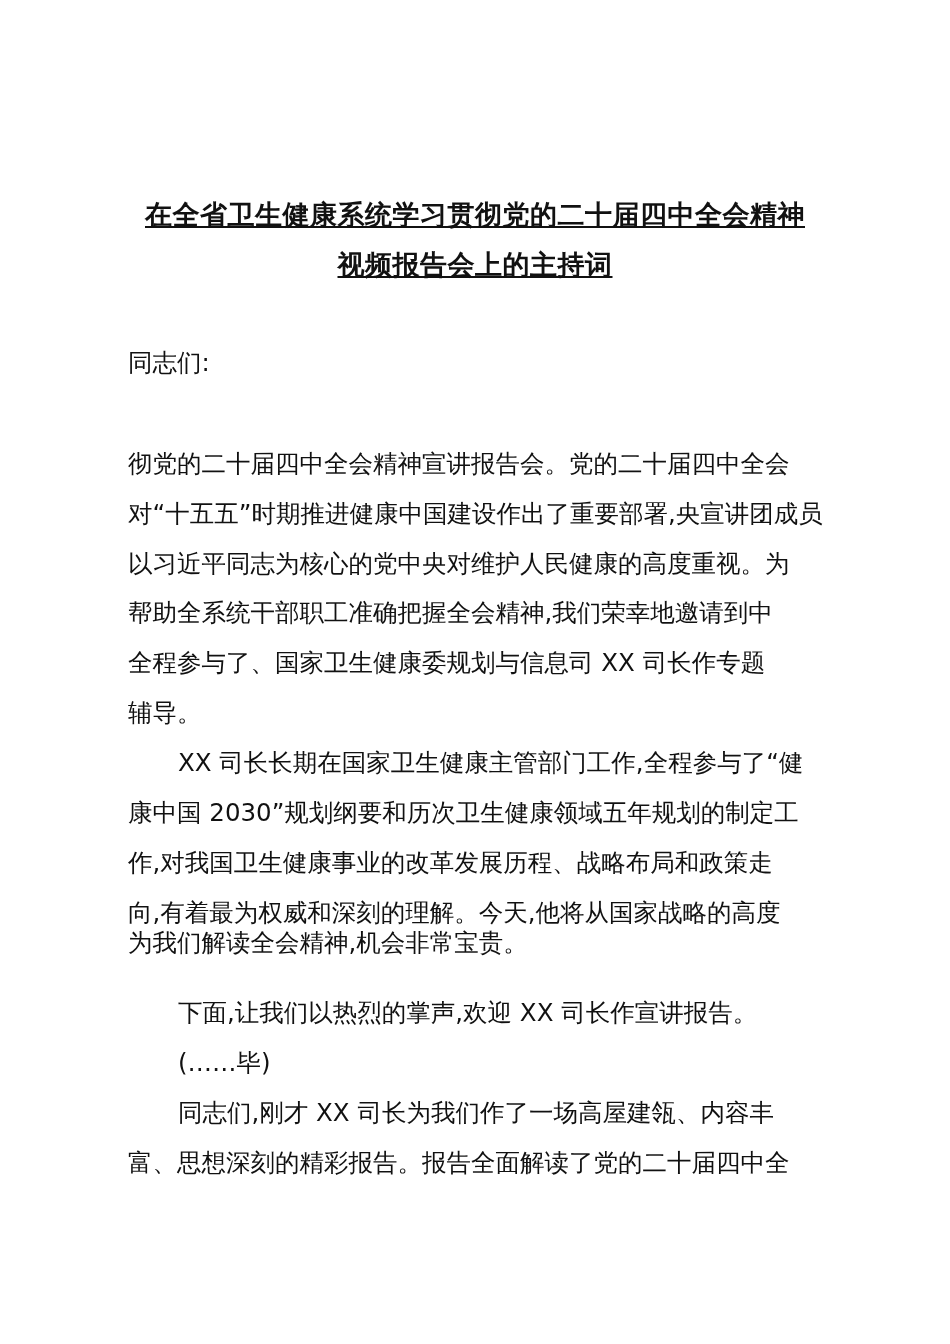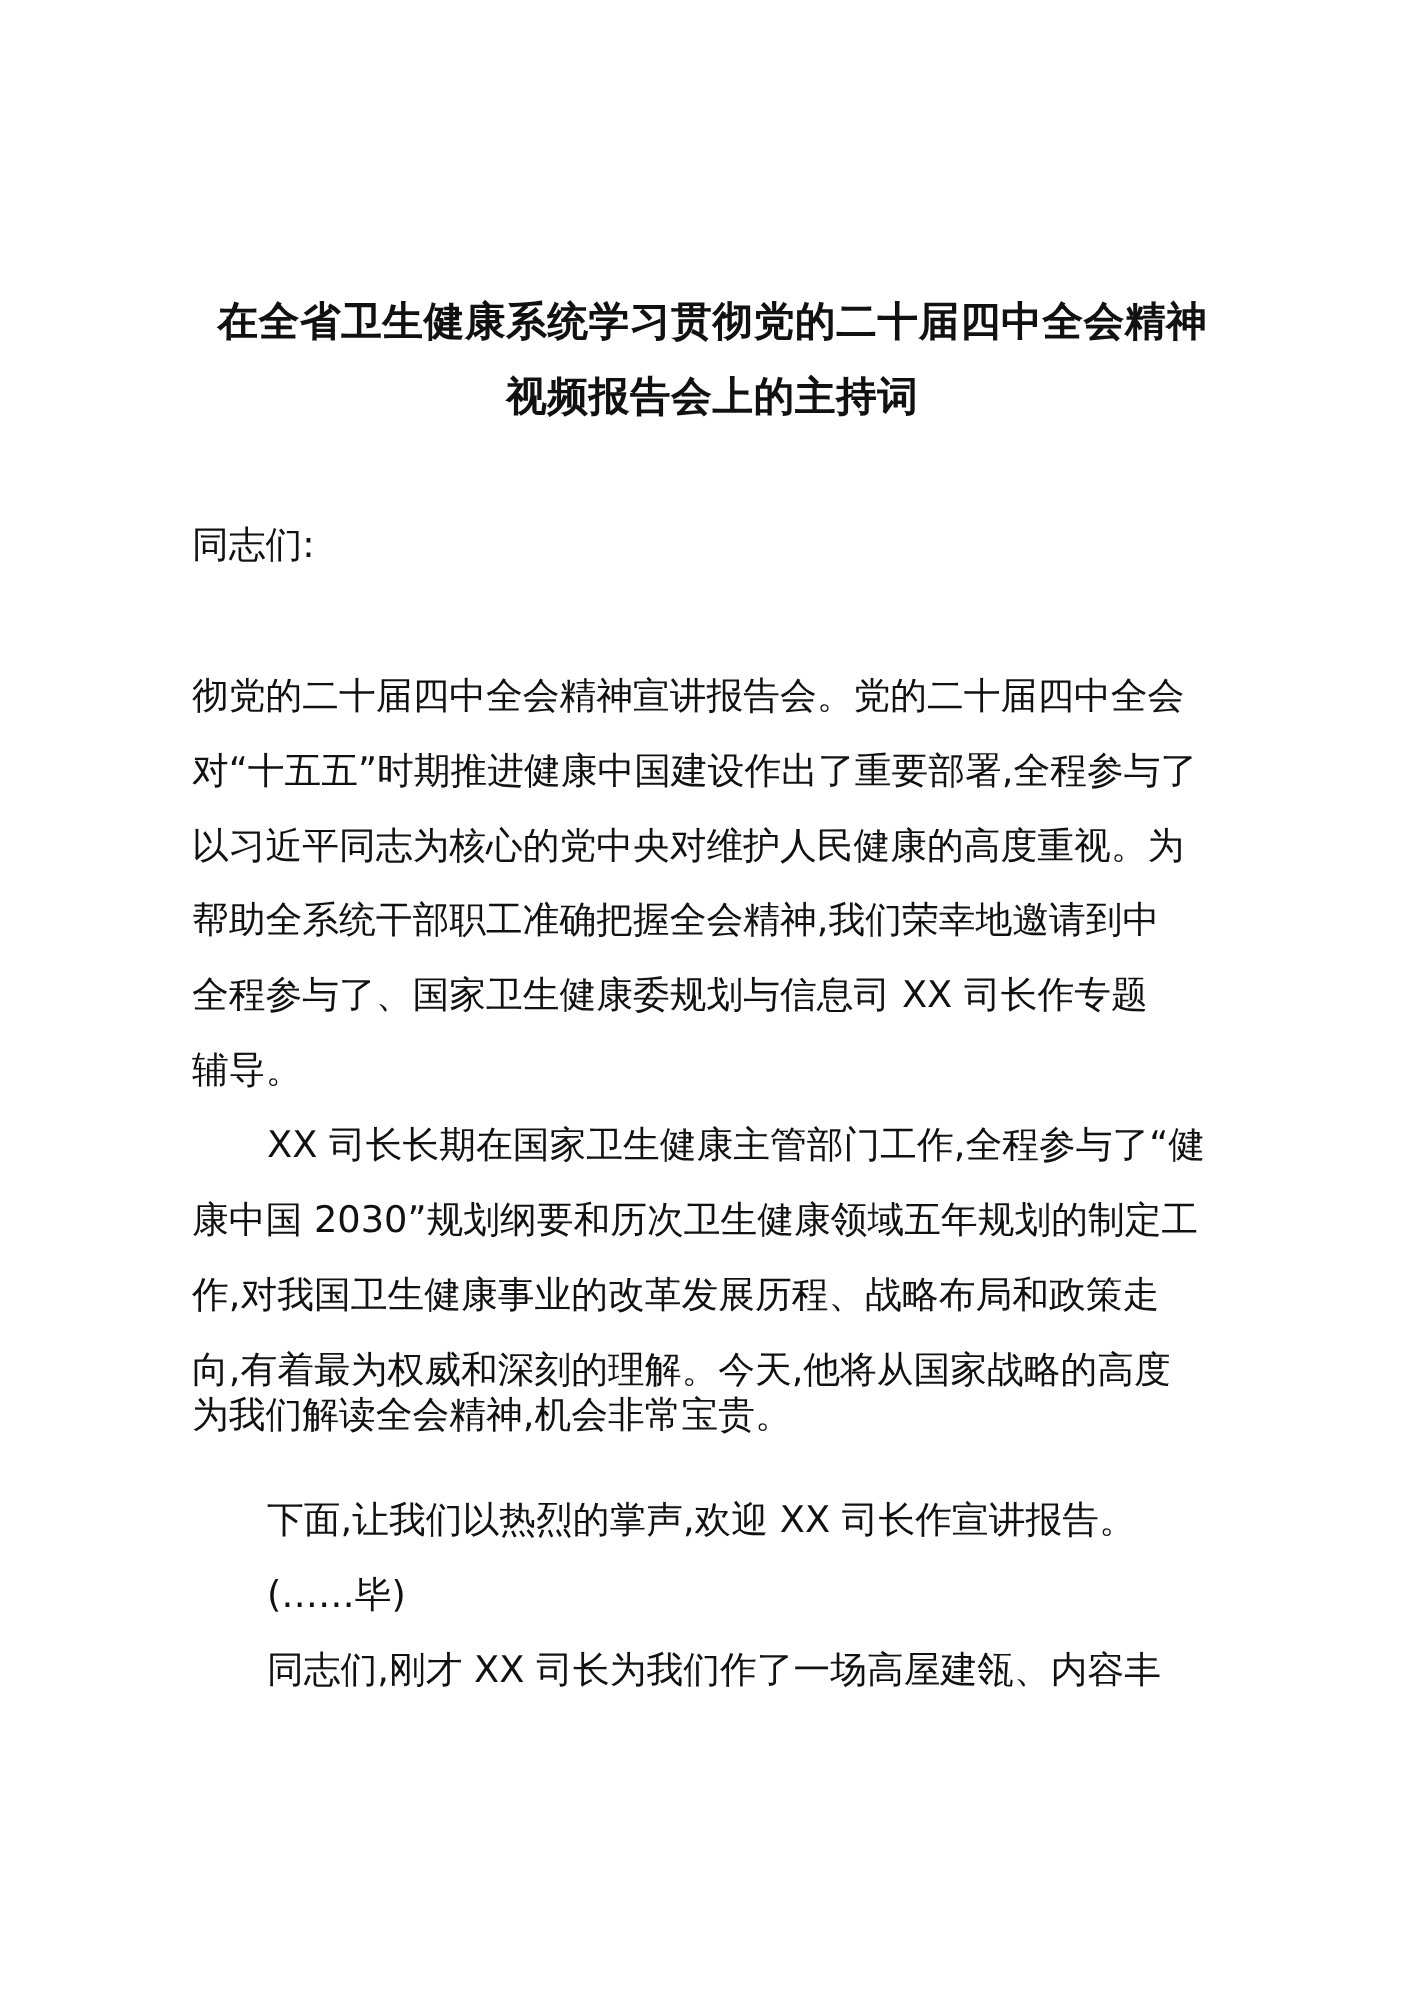--- a/index.html
+++ b/index.html
@@ -1,44 +1,45 @@
 <!DOCTYPE html>
 <html><head>
 <meta charset="utf-8">
 <style>
   html, body { margin: 0; padding: 0; background: #ffffff; }
   body { width: 950px; height: 1344px; position: relative; overflow: hidden;
          font-family: "DejaVu Sans", "Liberation Sans", sans-serif; color: #111; }
   .page { position: absolute; left: 0; top: 0; width: 950px; height: 1344px; background: #fff; }
   .title { position: absolute; left: 0; width: 950px; text-align: center;
-           font-size: 27px; font-weight: bold; letter-spacing: 0.5px; line-height: 34px; }
+           font-size: 27px; font-weight: bold; letter-spacing: 0.5px; line-height: 34px; text-decoration: underline; }
   .t1 { top: 198px; }
   .t2 { top: 248px; }
   .line { position: absolute; left: 128px; font-size: 24.5px; line-height: 32px; white-space: nowrap; }
   .indent { left: 178px; }
 </style>
 </head>
 <body>
 
 <div class="page">
   <div class="title t1">在全省卫生健康系统学习贯彻党的二十届四中全会精神</div>
   <div class="title t2">视频报告会上的主持词</div>
 
   <div class="line" style="top:347px">同志们:</div>
 
   <div class="line" style="top:448px">彻党的二十届四中全会精神宣讲报告会。党的二十届四中全会</div>
-  <div class="line" style="top:498px">对“十五五”时期推进健康中国建设作出了重要部署,全程参与了</div>
+  <div class="line" style="top:498px">对“十五五”时期推进健康中国建设作出了重要部署,央宣讲团成员</div>
   <div class="line" style="top:548px">以习近平同志为核心的党中央对维护人民健康的高度重视。为</div>
   <div class="line" style="top:597px">帮助全系统干部职工准确把握全会精神,我们荣幸地邀请到中</div>
   <div class="line" style="top:647px">全程参与了、国家卫生健康委规划与信息司 XX 司长作专题</div>
   <div class="line" style="top:697px">辅导。</div>
 
   <div class="line indent" style="top:747px">XX 司长长期在国家卫生健康主管部门工作,全程参与了“健</div>
   <div class="line" style="top:797px">康中国 2030”规划纲要和历次卫生健康领域五年规划的制定工</div>
   <div class="line" style="top:847px">作,对我国卫生健康事业的改革发展历程、战略布局和政策走</div>
   <div class="line" style="top:897px">向,有着最为权威和深刻的理解。今天,他将从国家战略的高度</div>
   <div class="line" style="top:927px">为我们解读全会精神,机会非常宝贵。</div>
 
   <div class="line indent" style="top:997px">下面,让我们以热烈的掌声,欢迎 XX 司长作宣讲报告。</div>
   <div class="line indent" style="top:1047px">(……毕)</div>
 
   <div class="line indent" style="top:1097px">同志们,刚才 XX 司长为我们作了一场高屋建瓴、内容丰</div>
+  <div class="line" style="top:1147px">富、思想深刻的精彩报告。报告全面解读了党的二十届四中全</div>
 </div>
 
 </body></html>

